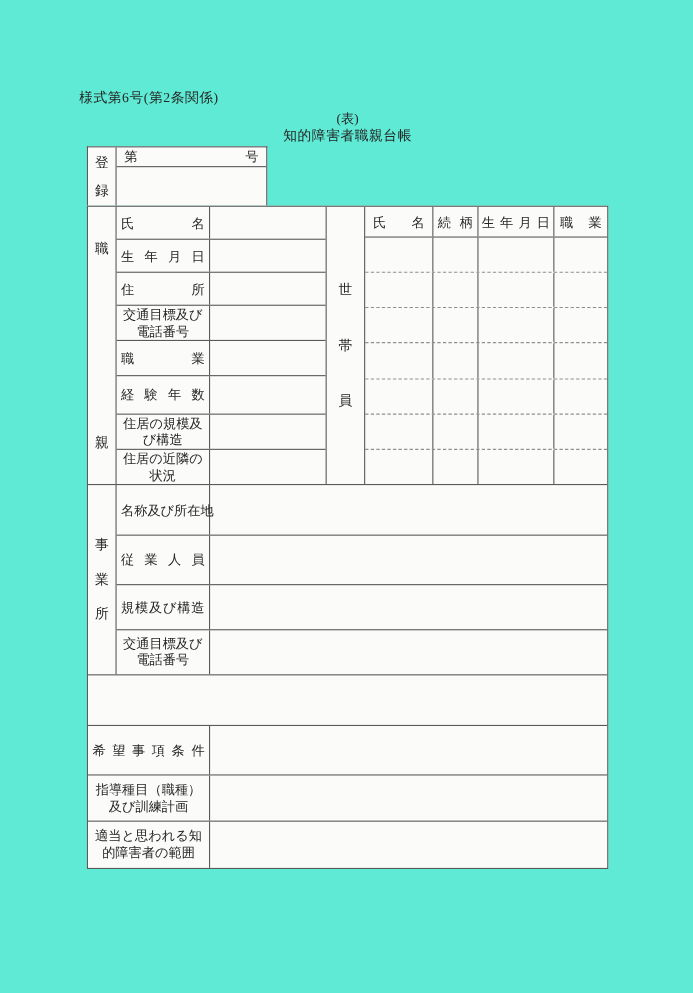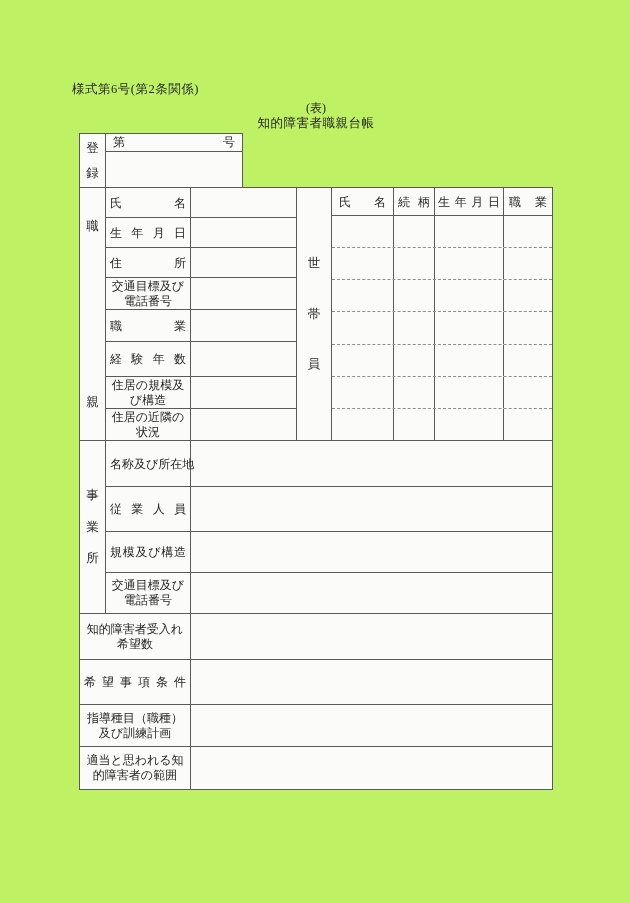--- a/index.html
+++ b/index.html
@@ -3,21 +3,21 @@
 <meta charset="utf-8">
 <style>
   html,body{margin:0;padding:0;}
   body{
     width:630px;height:903px;
     background:#f5f5f4;
     font-family:"Liberation Serif","DejaVu Serif",serif;
     color:#262626;
     -webkit-font-smoothing:antialiased;
   }
-  .page{position:relative;width:630px;height:903px;background:#bef264;overflow:hidden;}
+  .page{position:relative;width:630px;height:903px;background:#5eead4;overflow:hidden;}
   .txt{font-size:12px;line-height:15px;}
 
   .form-number{position:absolute;left:72px;top:82px;font-size:12.5px;letter-spacing:.5px;}
   .center-band{position:absolute;left:79px;width:474px;text-align:center;}
   .sheet-label{top:100px;font-size:12px;}
   .doc-title{top:115px;font-size:12.5px;letter-spacing:.5px;}
 
   
   .reg-table{
     position:absolute;left:79px;top:133px;width:164px;height:54px;
@@ -276,21 +276,20 @@
         </div>
         <div class="frow" style="height:40px">
           <div class="lblcell wraplbl">交通目標及び電話番号</div>
           <div class="valcell"></div>
         </div>
       </div>
     </div>
 
     <div class="band band3">
       <div class="frow" style="height:46px">
-        <div class="lblcell wide wraplbl">知的障害者受入れ希望数</div>
         <div class="valcell"></div>
       </div>
       <div class="frow" style="height:45px">
         <div class="lblcell wide spread">
             <span>希</span>
             <span>望</span>
             <span>事</span>
             <span>項</span>
             <span>条</span>
             <span>件</span>

